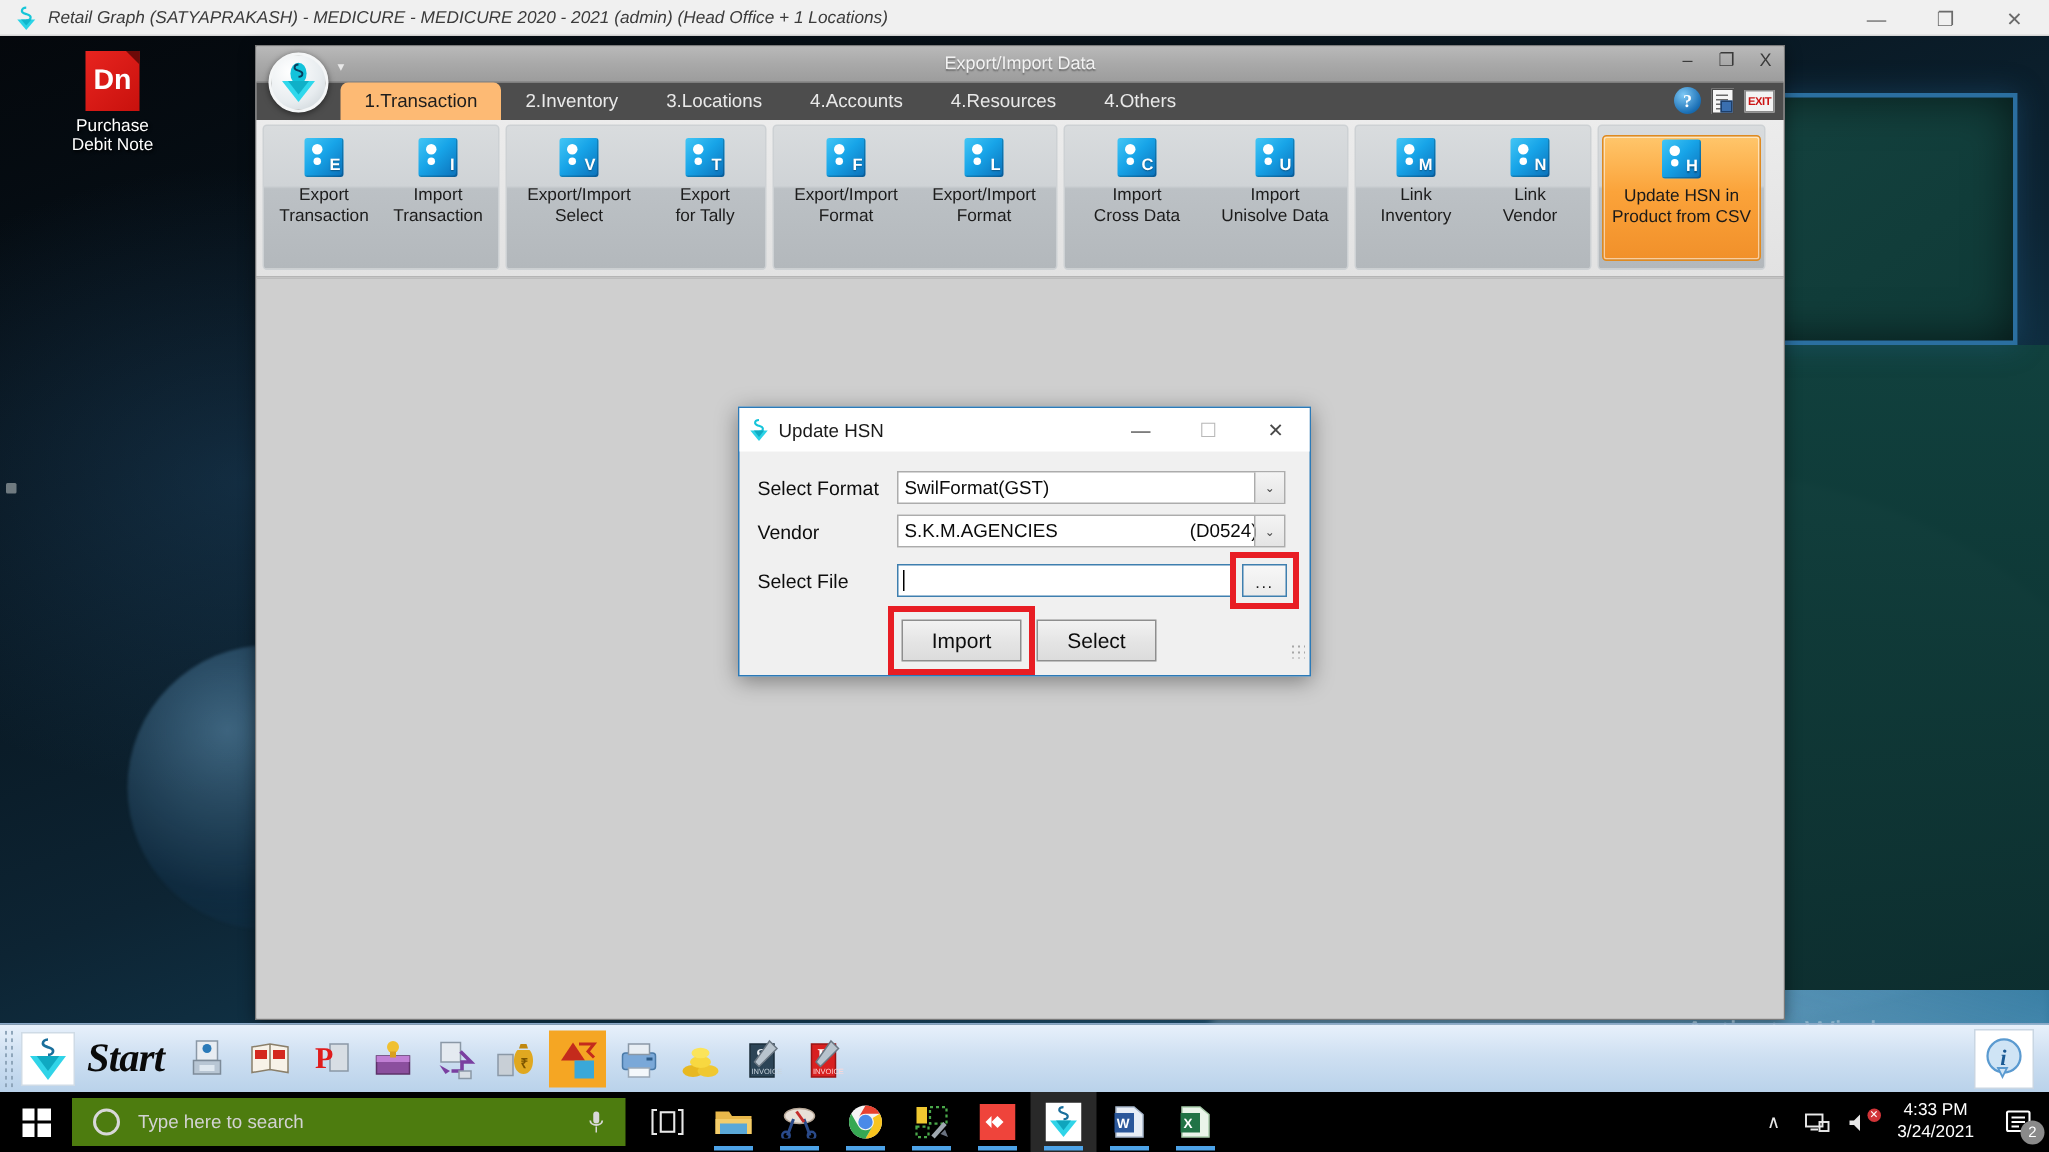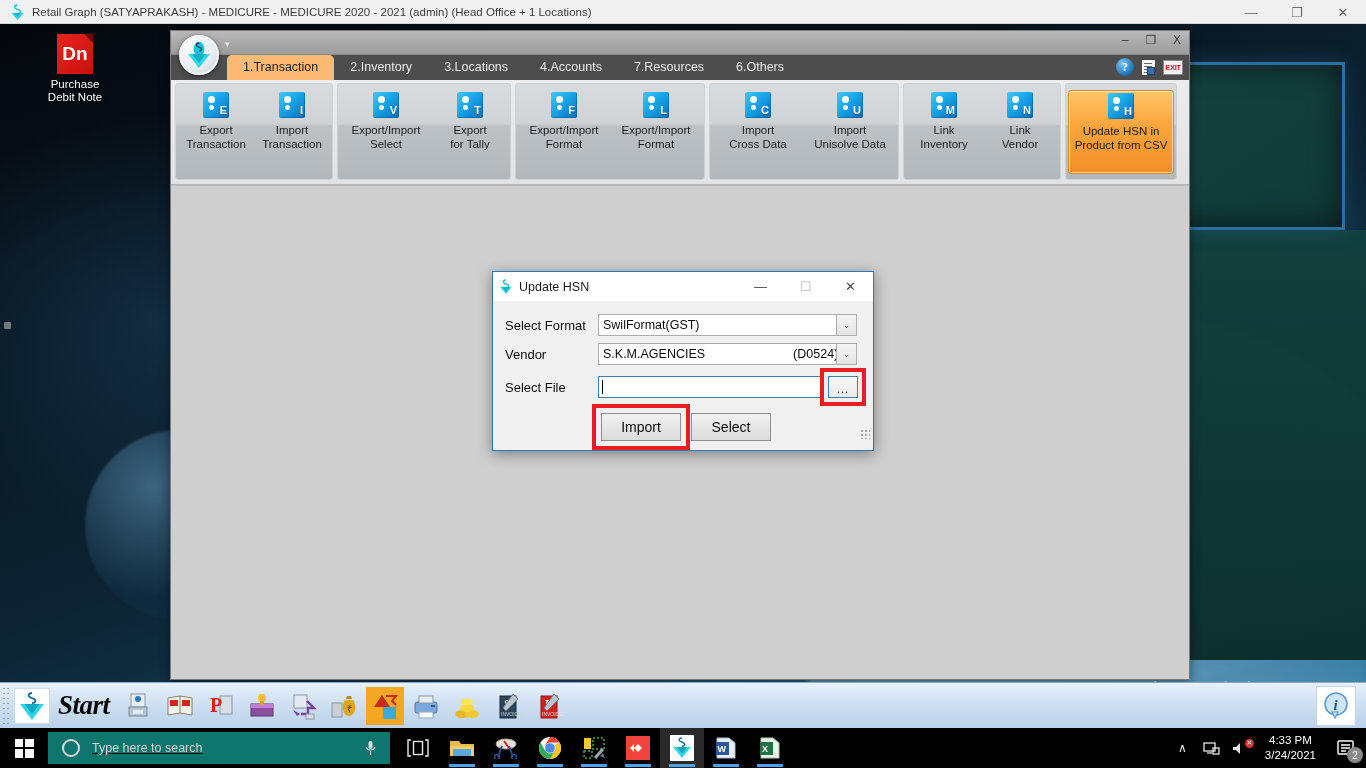--- a/index.html
+++ b/index.html
@@ -72,21 +72,21 @@
 
   
   .outer-title {
     position: absolute; left:0; top:0; width: 1366px; height: 24px;
     background: #f0f0f0;
     border-bottom: 1px solid #d6d6d6;
     display:flex; align-items:center;
   }
   .outer-title .ico { width: 22px; margin-left: 6px; display:flex; align-items:center; justify-content:center; }
   .outer-title .txt {
-    font-size: 11.5px; color: #3b3b3b; margin-left: 4px; white-space: nowrap;
+    font-size: 11.5px; color: #3b3b3b; margin-left: 4px; white-space: nowrap; font-style: italic;
   }
   .outer-btns { position:absolute; right:0; top:0; height:24px; display:flex; }
   .outer-btns div {
     width: 46px; height: 24px; display:flex; align-items:center; justify-content:center;
     color:#6b6b6b; font-size: 13px;
   }
 
   
   .shortcut {
     position: absolute; left: 39px; top: 34px; width: 72px;
@@ -379,22 +379,22 @@
   .taskbar {
     position:absolute; left:0; top: 728px; width: 1366px; height: 40px;
     background: #000000; display:flex; align-items:center; z-index: 25;
   }
   .tb-start {
     width: 48px; height: 40px; display:flex; align-items:center; justify-content:center;
   }
   .win-logo { width: 19px; height: 19px; display:grid; grid-template-columns: 1fr 1fr; grid-template-rows: 1fr 1fr; gap: 2px; }
   .win-logo i { background:#ffffff; display:block; }
   .tb-search {
-    width: 342px; height: 32px; background: #0f766e;
-    display:flex; align-items:center; position:relative;text-decoration:underline;
+    width: 369px; height: 32px; background: #4d7c0f;
+    display:flex; align-items:center; position:relative;
   }
   .tb-search .circ {
     width: 18px; height: 18px; border: 2px solid #d8d8d8; border-radius: 50%;
     margin: 0 12px 0 14px;
   }
   .tb-search .ph { font-size: 12.5px; color: #d3d3d3; }
   .tb-search .mic { position:absolute; right: 14px; color:#d8d8d8; font-size: 14px; }
   .tb-icons { display:flex; align-items:center; height: 40px; margin-left: 6px; }
   .tbi {
     width: 44px; height: 40px; display:flex; align-items:center; justify-content:center;
@@ -480,34 +480,35 @@
       <svg width="26" height="28" viewBox="0 0 26 28">
         <ellipse cx="13" cy="8" rx="5.4" ry="7.2" fill="#13c3db"></ellipse>
         <path d="M13 2 C11.3 2 10.4 3.1 10.4 4.1 C10.4 5.4 11.9 5.7 13 6.1 C14.1 6.5 15.6 6.8 15.6 8.1 C15.6 9.1 14.7 10.1 13 10.1" stroke="#0a3d5c" stroke-width="1.3" fill="none"></path>
         <path d="M2 13 L13 27 L24 13 Z" fill="#2fd8ec"></path>
         <path d="M6 13 L13 22 L20 13 Z" fill="#0fb0c8"></path>
       </svg>
     </div>
     <div class="caret-dd">▾</div>
 
     <div class="appwin-title">
+      <div class="t">Export/Import Data</div>
       <div class="win-btns">
         <span>–</span>
         <span>❐</span>
         <span>X</span>
       </div>
     </div>
 
     <div class="ribbon-tabs">
       <div class="rtab active">1.Transaction</div>
       <div class="rtab">2.Inventory</div>
       <div class="rtab">3.Locations</div>
       <div class="rtab">4.Accounts</div>
-      <div class="rtab">7.Resources</div>
-      <div class="rtab">6.Others</div>
+      <div class="rtab">4.Resources</div>
+      <div class="rtab">4.Others</div>
 
       <div class="ribbon-icons">
         <div class="ri ri-help">?</div>
         <div class="ri ri-doc"></div>
         <div class="ri ri-exit">EXIT</div>
       </div>
     </div>
 
     <div class="ribbon-body">
 

